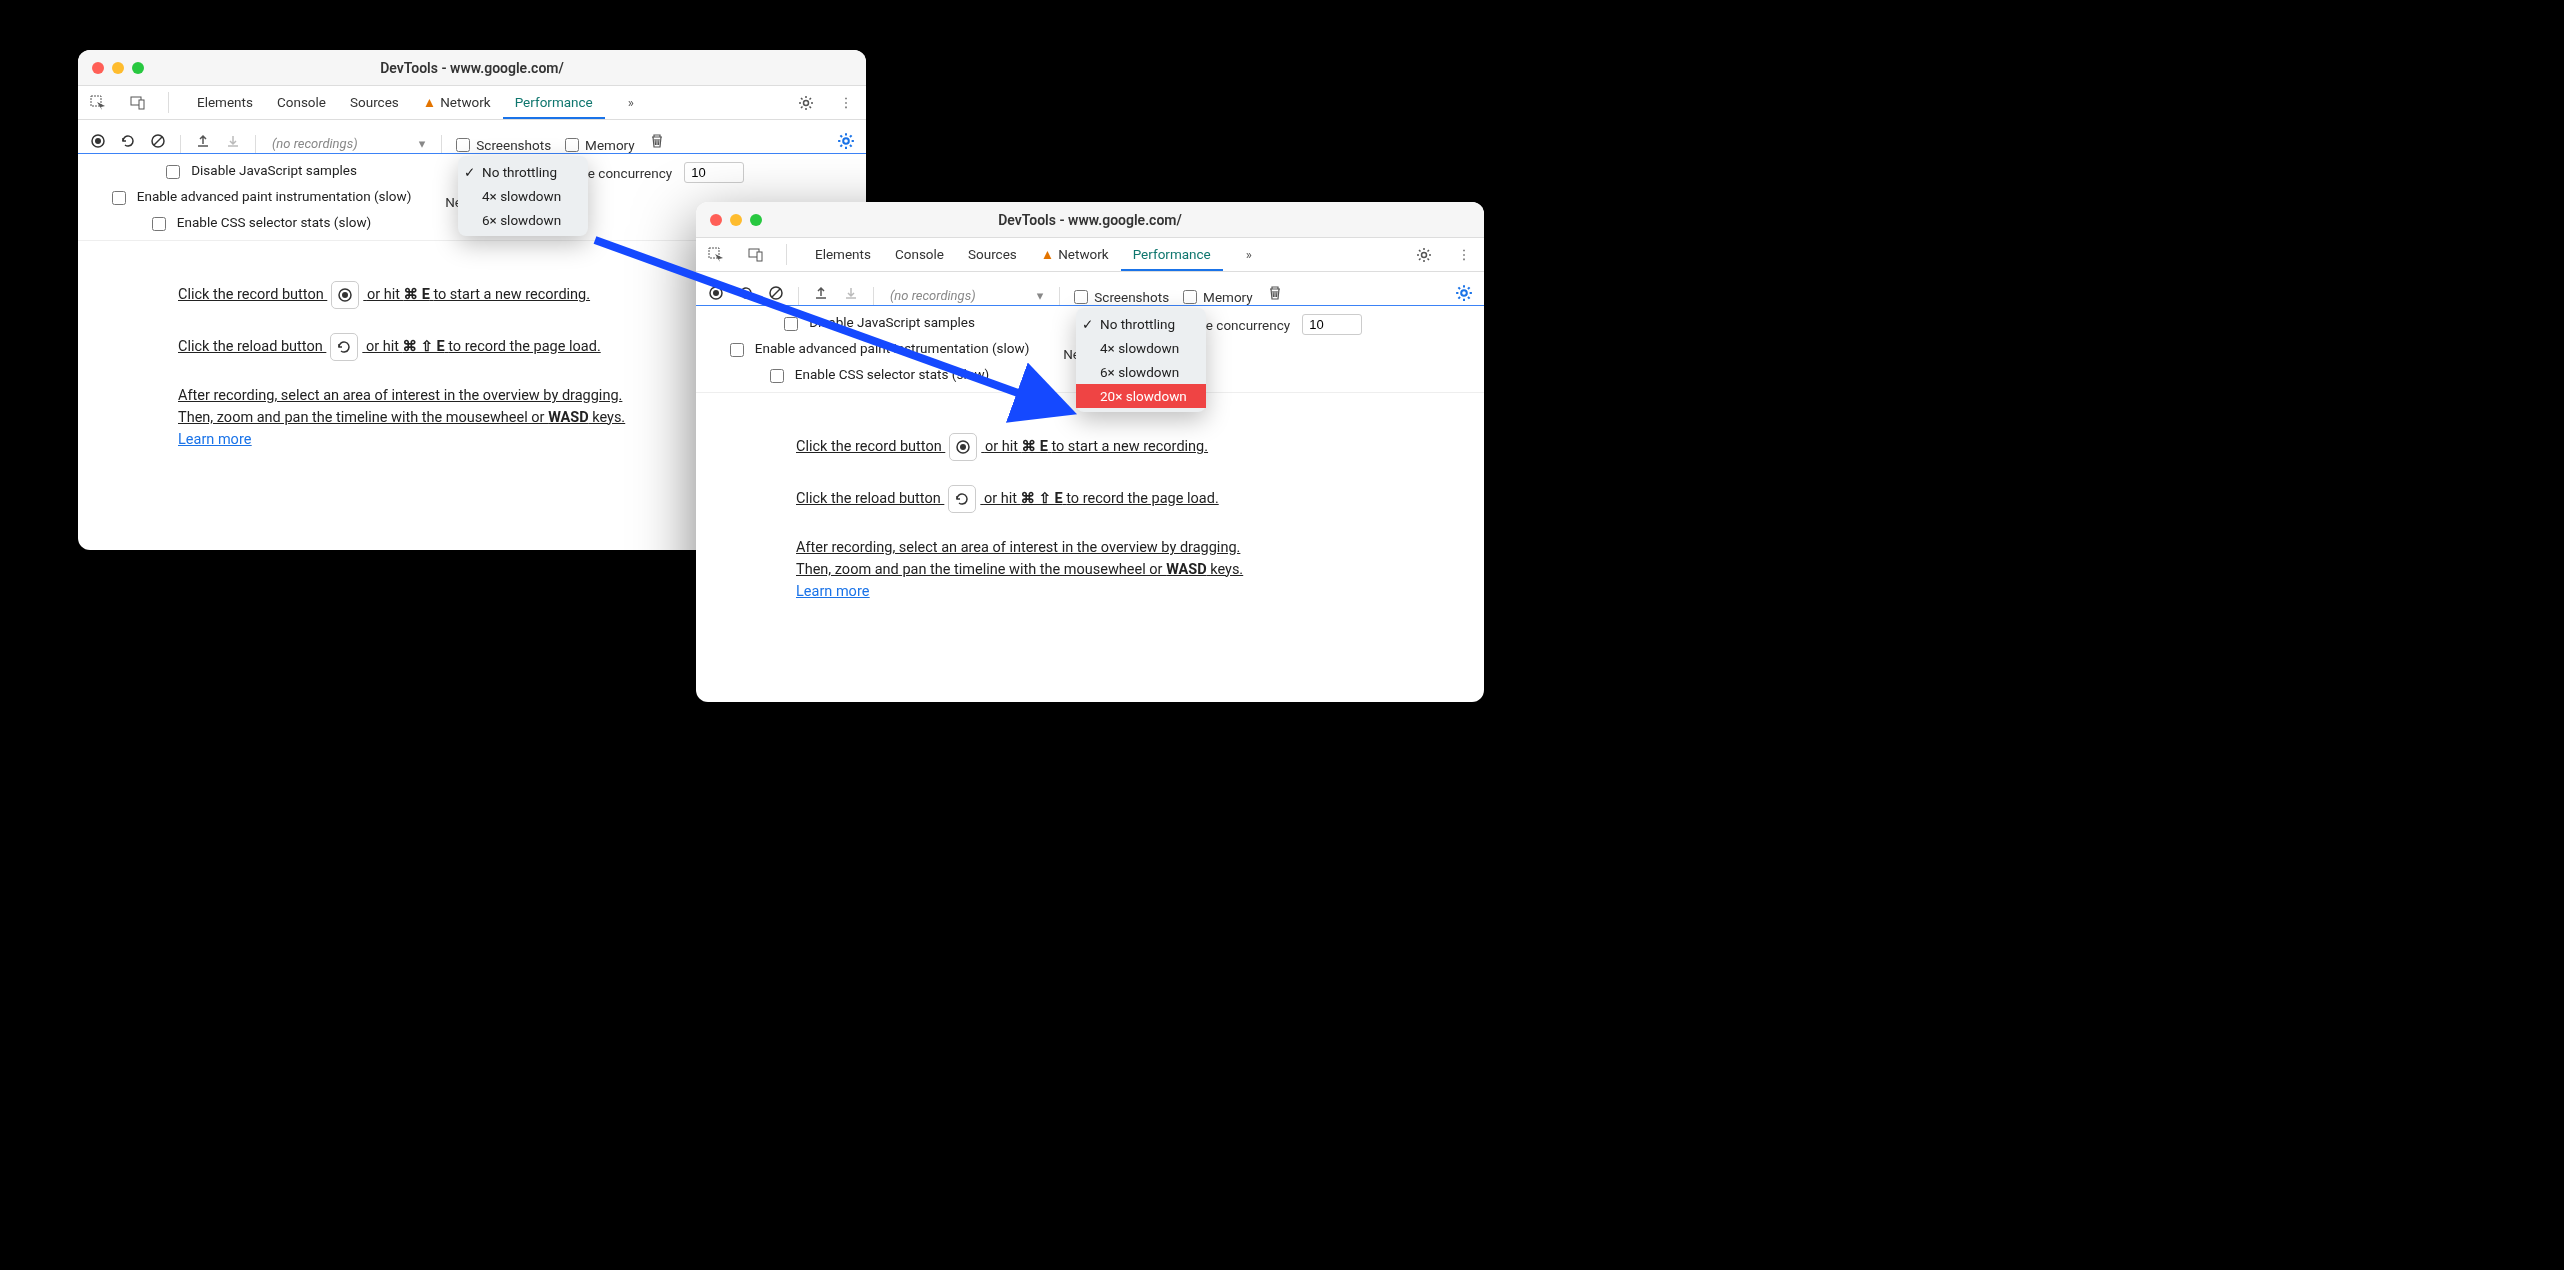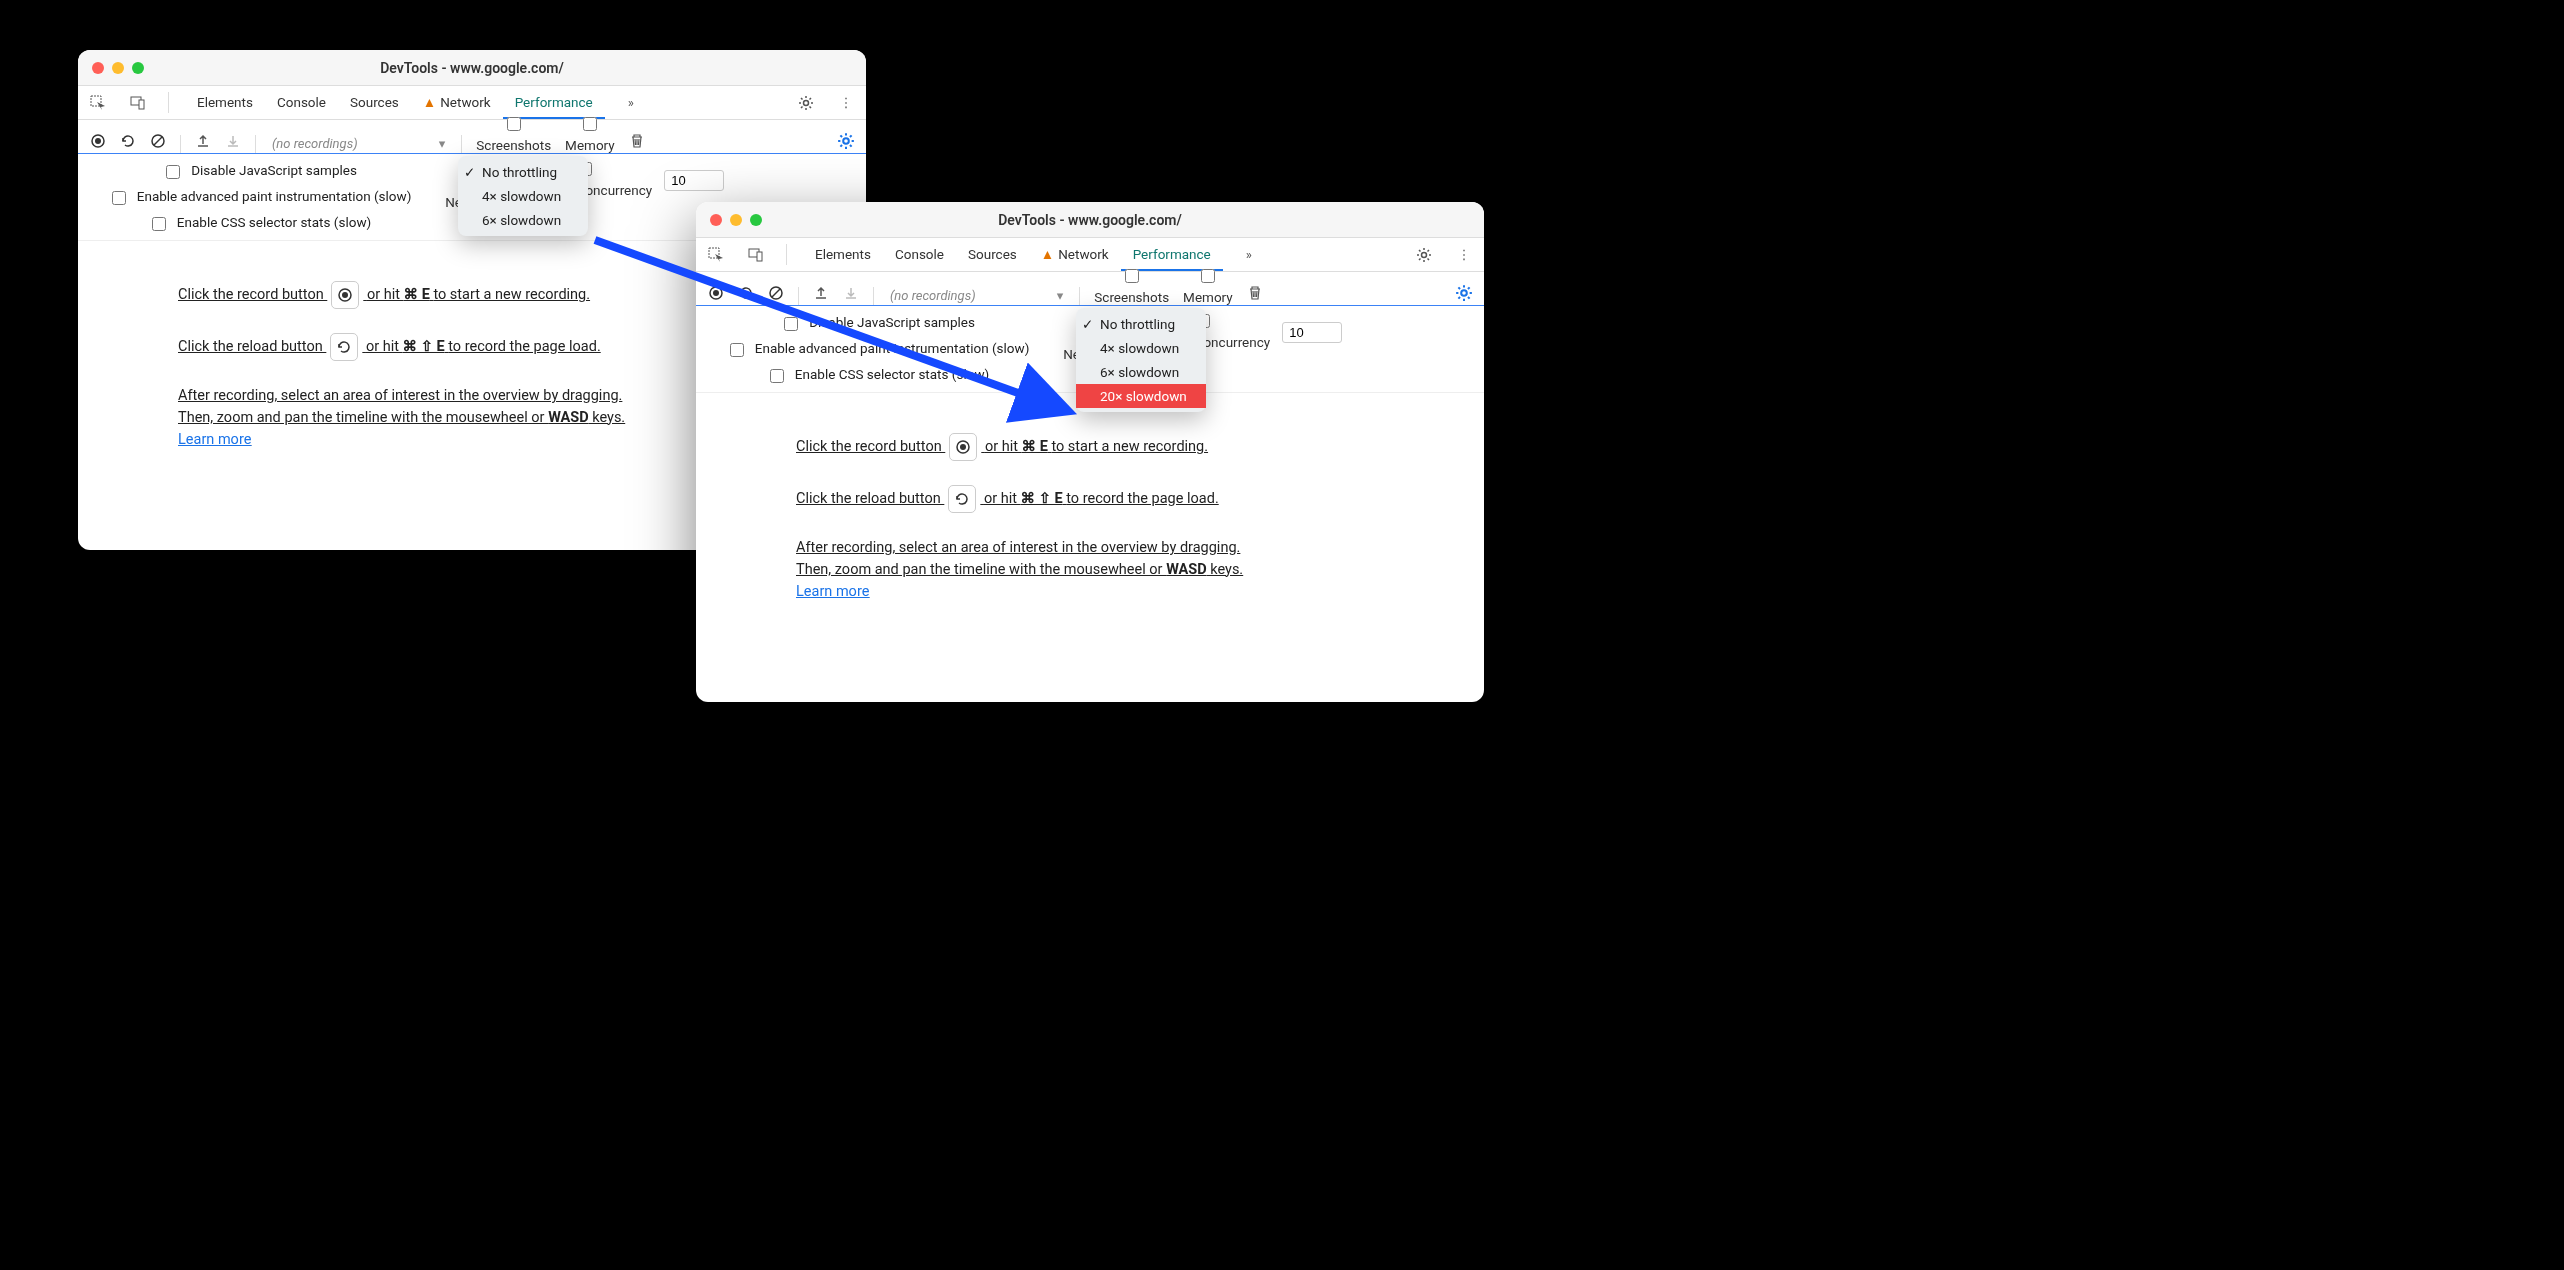--- a/index.html
+++ b/index.html
@@ -96,21 +96,20 @@
     color:#888;
     font-style: italic;
     padding:2px 6px;
     display:flex;align-items:center;gap:6px;
   }
   .sel .caret { color:#888; font-style:normal; }
   .chk {
     display:flex;align-items:center;gap:6px;color:#333;
     padding:0 4px;
     font-size:13.5px;
-    flex-direction:column;
   }
   .chk input[type=checkbox] {
     width:14px;height:14px;margin:0;
   }
   .gear-blue { color:#1a73e8; }
   .settings {
     padding: 8px 10px 6px 10px;
     border-bottom:1px solid #eee;
     display:grid;
     grid-template-columns: 1fr auto 1fr;

